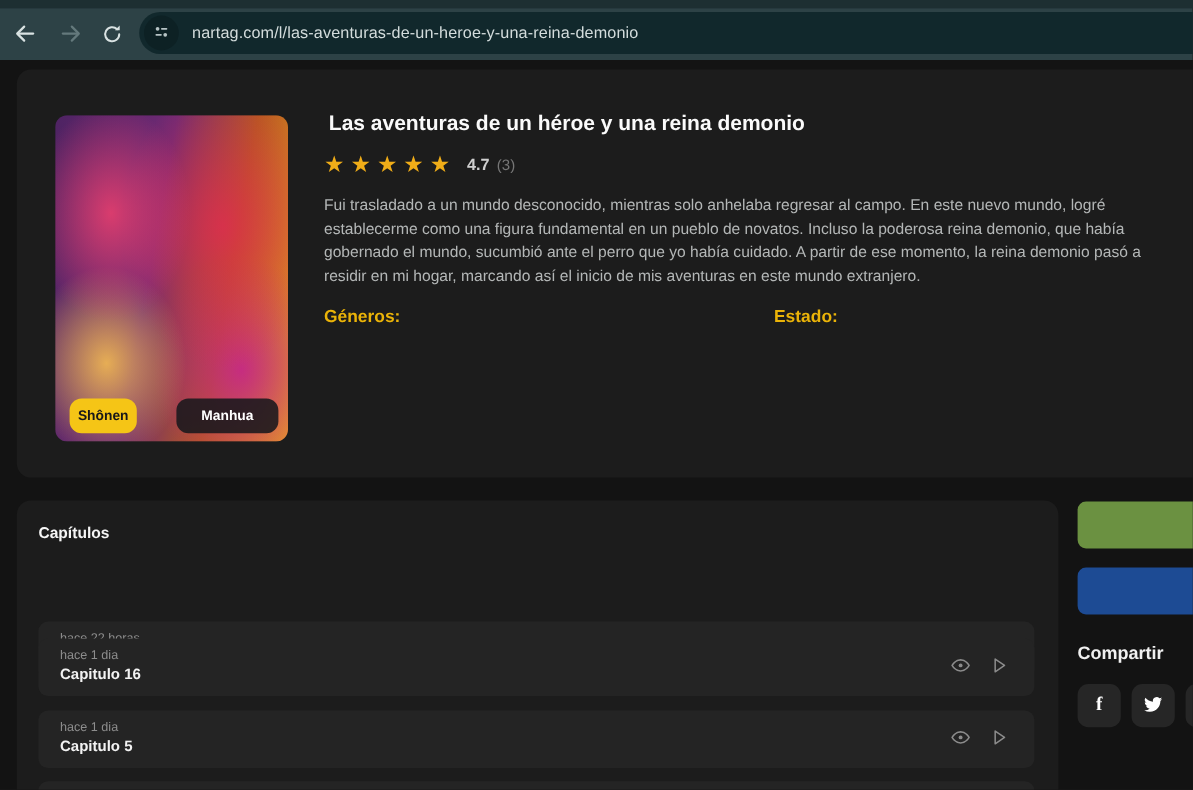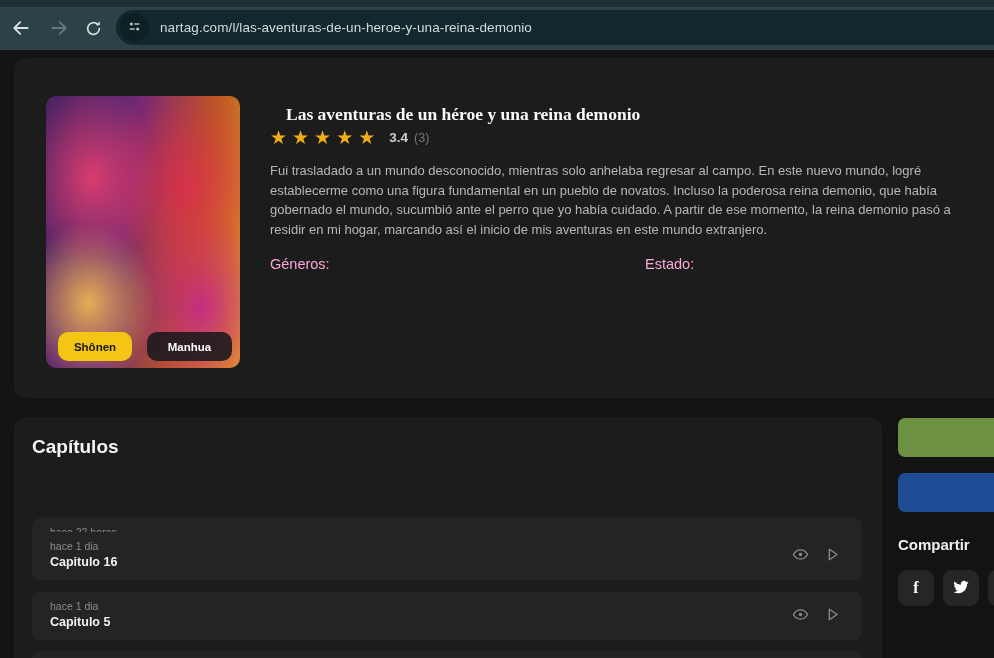--- a/index.html
+++ b/index.html
@@ -43,33 +43,33 @@
       radial-gradient(120px 170px at 72% 34%, rgba(226,42,82,.8), transparent 70%),
       radial-gradient(95px 115px at 22% 76%, rgba(244,188,82,.9), transparent 70%),
       radial-gradient(105px 135px at 80% 78%, rgba(198,28,152,.8), transparent 70%),
       linear-gradient(100deg,#4e2363 0%,#6f2a74 42%,#b55a1f 70%,#e89f23 100%);
   }
   .cover-badge {
     position:absolute; bottom:7px; height:29px; border-radius:10px;
     display:flex; align-items:center; justify-content:center;
     font-size:11.5px; font-weight:bold; border:none; cursor:pointer;
   }
-  .badge-shonen { left:12px; width:74px; background:var(--badge-yellow); color:#17171a; }
+  .badge-shonen { left:12px; width:56px; background:var(--badge-yellow); color:#17171a; }
   .badge-manhua { left:101px; width:85px; background:rgba(24,24,28,.88); color:#fff;margin-top:48px; }
 
   .series-title { position:absolute; left:256px; top:30px; font-size:17.5px; font-weight:bold; color:#fafafa; }
   .rating-row { position:absolute; left:256px; top:70px; display:flex; align-items:center; gap:4px; }
   .star { color:var(--star); font-size:19px; line-height:1; letter-spacing:1px; }
   .rating-score { color:#cfcfcf; font-size:13.5px; font-weight:bold; margin-left:9px; }
   .rating-count { color:#767676; font-size:12.5px; margin-left:2px; }
   .series-desc {
     position:absolute; left:256px; top:103px; width:694px;
     color:#b4b7b7; font-size:13px; line-height:1.5;
   }
-  .section-label { position:absolute; font-size:14.5px; font-weight:normal; color:#f9a8d4; }
+  .section-label { position:absolute; font-size:14.5px; font-weight:bold; color:#eab308; }
   .genres-label { left:256px; top:198px; }
   .status-label { left:631px; top:198px; }
   .chips {
     position:absolute; left:256px; top:226px; width:300px;
     display:flex; flex-wrap:wrap; gap:8px 9px;
   }
   .chip {
     background:#252525; color:#c2c2c2; font-size:12px;
     padding:9px 17px; border-radius:8px; border:none; cursor:pointer;
     font-family:"Liberation Sans",sans-serif;
@@ -84,21 +84,21 @@
       radial-gradient(24px 12px at 45% -15%, #7e2b20 0 46%, transparent 52%),
       radial-gradient(26px 13px at 80% 115%, #7e2b20 0 46%, transparent 52%),
       radial-gradient(22px 12px at 105% 20%, #7e2b20 0 46%, transparent 52%);
   }
 
   
   .chapters-card {
     position:absolute; left:14px; top:417px; width:868px; height:300px;
     background:#1c1c1c; border-radius:12px;
   }
-  .chapters-heading { position:absolute; left:18px; top:19px; font-size:19px; font-weight:bold; color:#f5f5f5; }
+  .chapters-heading { position:absolute; left:18px; top:19px; font-size:13px; font-weight:bold; color:#f5f5f5; }
   .chapter-row {
     position:absolute; left:18px; width:830px; height:48px;
     background:#242424; border-radius:8px; cursor:pointer;
   }
   .row-0 { top:55px;margin-top:46px; } .row-1 { top:115px; } .row-2 { top:175px; } .row-3 { top:234px; }
   .ch-time { position:absolute; left:18px; top:8px; font-size:10.5px; color:#8d8d8d; }
   .ch-title { position:absolute; left:18px; top:23px; font-size:12.5px; font-weight:bold; color:#f2f2f2; }
   .row-icons {
     position:absolute; right:21px; top:0; height:100%;
     display:flex; align-items:center; gap:15px;
@@ -164,29 +164,29 @@
   </div>
 </div>
 
 <div class="info-card">
 
   <div class="cover">
     <button class="cover-badge badge-shonen">Shônen</button>
     <button class="cover-badge badge-manhua">Manhua</button>
   </div>
 
-  <h1 class="series-title" style="margin:16px;font-family:Liberation Serif, serif;">Las aventuras de un héroe y una reina demonio</h1>
+  <h1 class="series-title" style="margin:4px;">Las aventuras de un héroe y una reina demonio</h1>
 
   <div class="rating-row">
     <span class="star">★</span>
     <span class="star">★</span>
     <span class="star">★</span>
     <span class="star">★</span>
     <span class="star">★</span>
-    <span class="rating-score">3.4</span>
+    <span class="rating-score">4.7</span>
     <span class="rating-count">(3)</span>
   </div>
 
   <p class="series-desc" style="margin:0;">Fui trasladado a un mundo desconocido, mientras solo anhelaba regresar al campo. En este nuevo mundo, logré establecerme como una figura fundamental en un pueblo de novatos. Incluso la poderosa reina demonio, que había gobernado el mundo, sucumbió ante el perro que yo había cuidado. A partir de ese momento, la reina demonio pasó a residir en mi hogar, marcando así el inicio de mis aventuras en este mundo extranjero.</p>
 
   <div class="section-label genres-label">Géneros:</div>
 
   <div class="section-label status-label">Estado:</div>
 </div>
 

